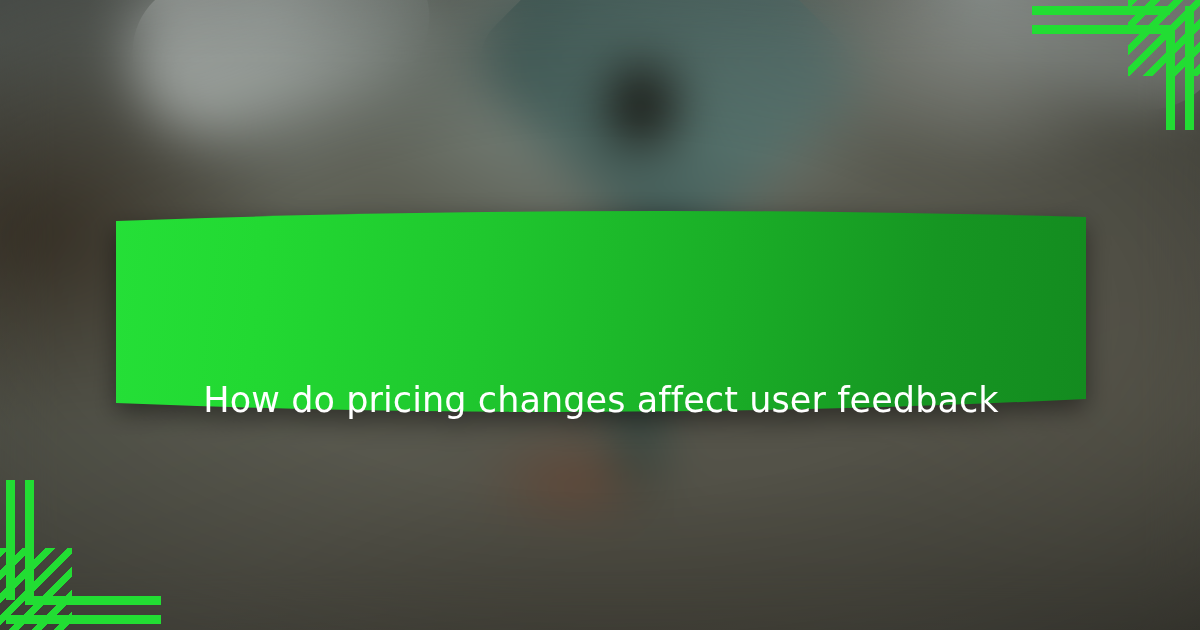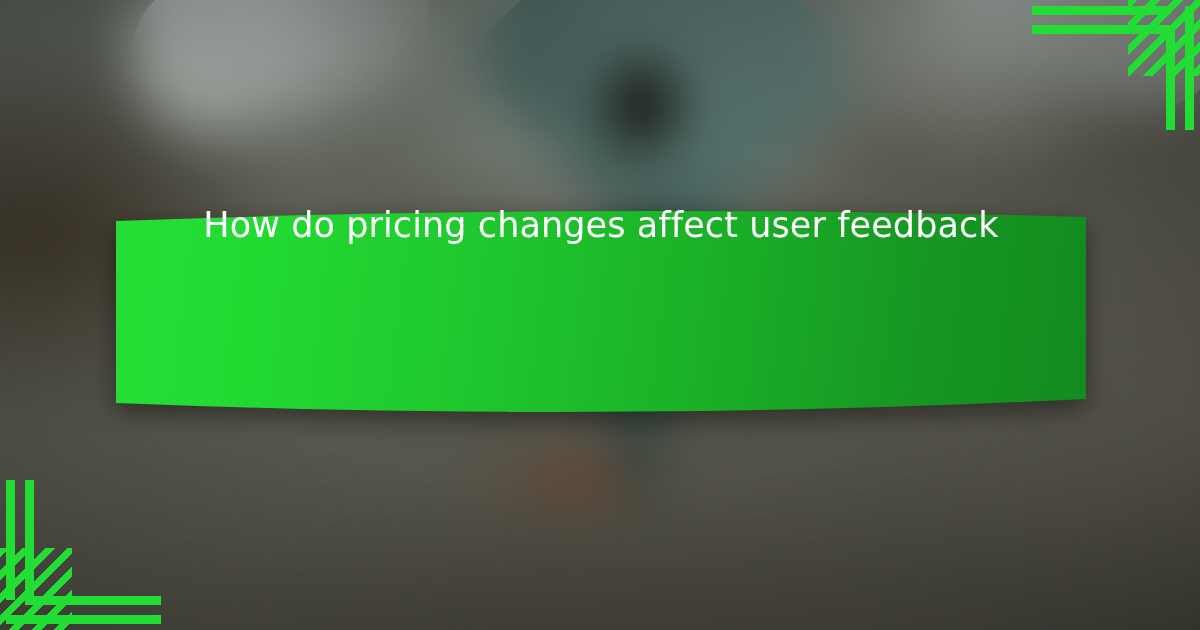--- a/index.html
+++ b/index.html
@@ -201,21 +201,21 @@
     
     clip-path: path("M 13 18 Q 498 0 983 14 L 983 196 Q 498 220 13 200 Z");
   }
 
   .banner-inner {
     position: absolute;
     inset: 0;
     display: flex;
     flex-direction: column;
     align-items: center;
-    justify-content: space-between;
+    justify-content: flex-end;
     gap: 0;
   }
 
   .headline-line {
     color: #ffffff;
     font-size: 35px;
     line-height: 1.28;
     font-weight: 400;
     letter-spacing: 0.1px;
     text-align: center;

